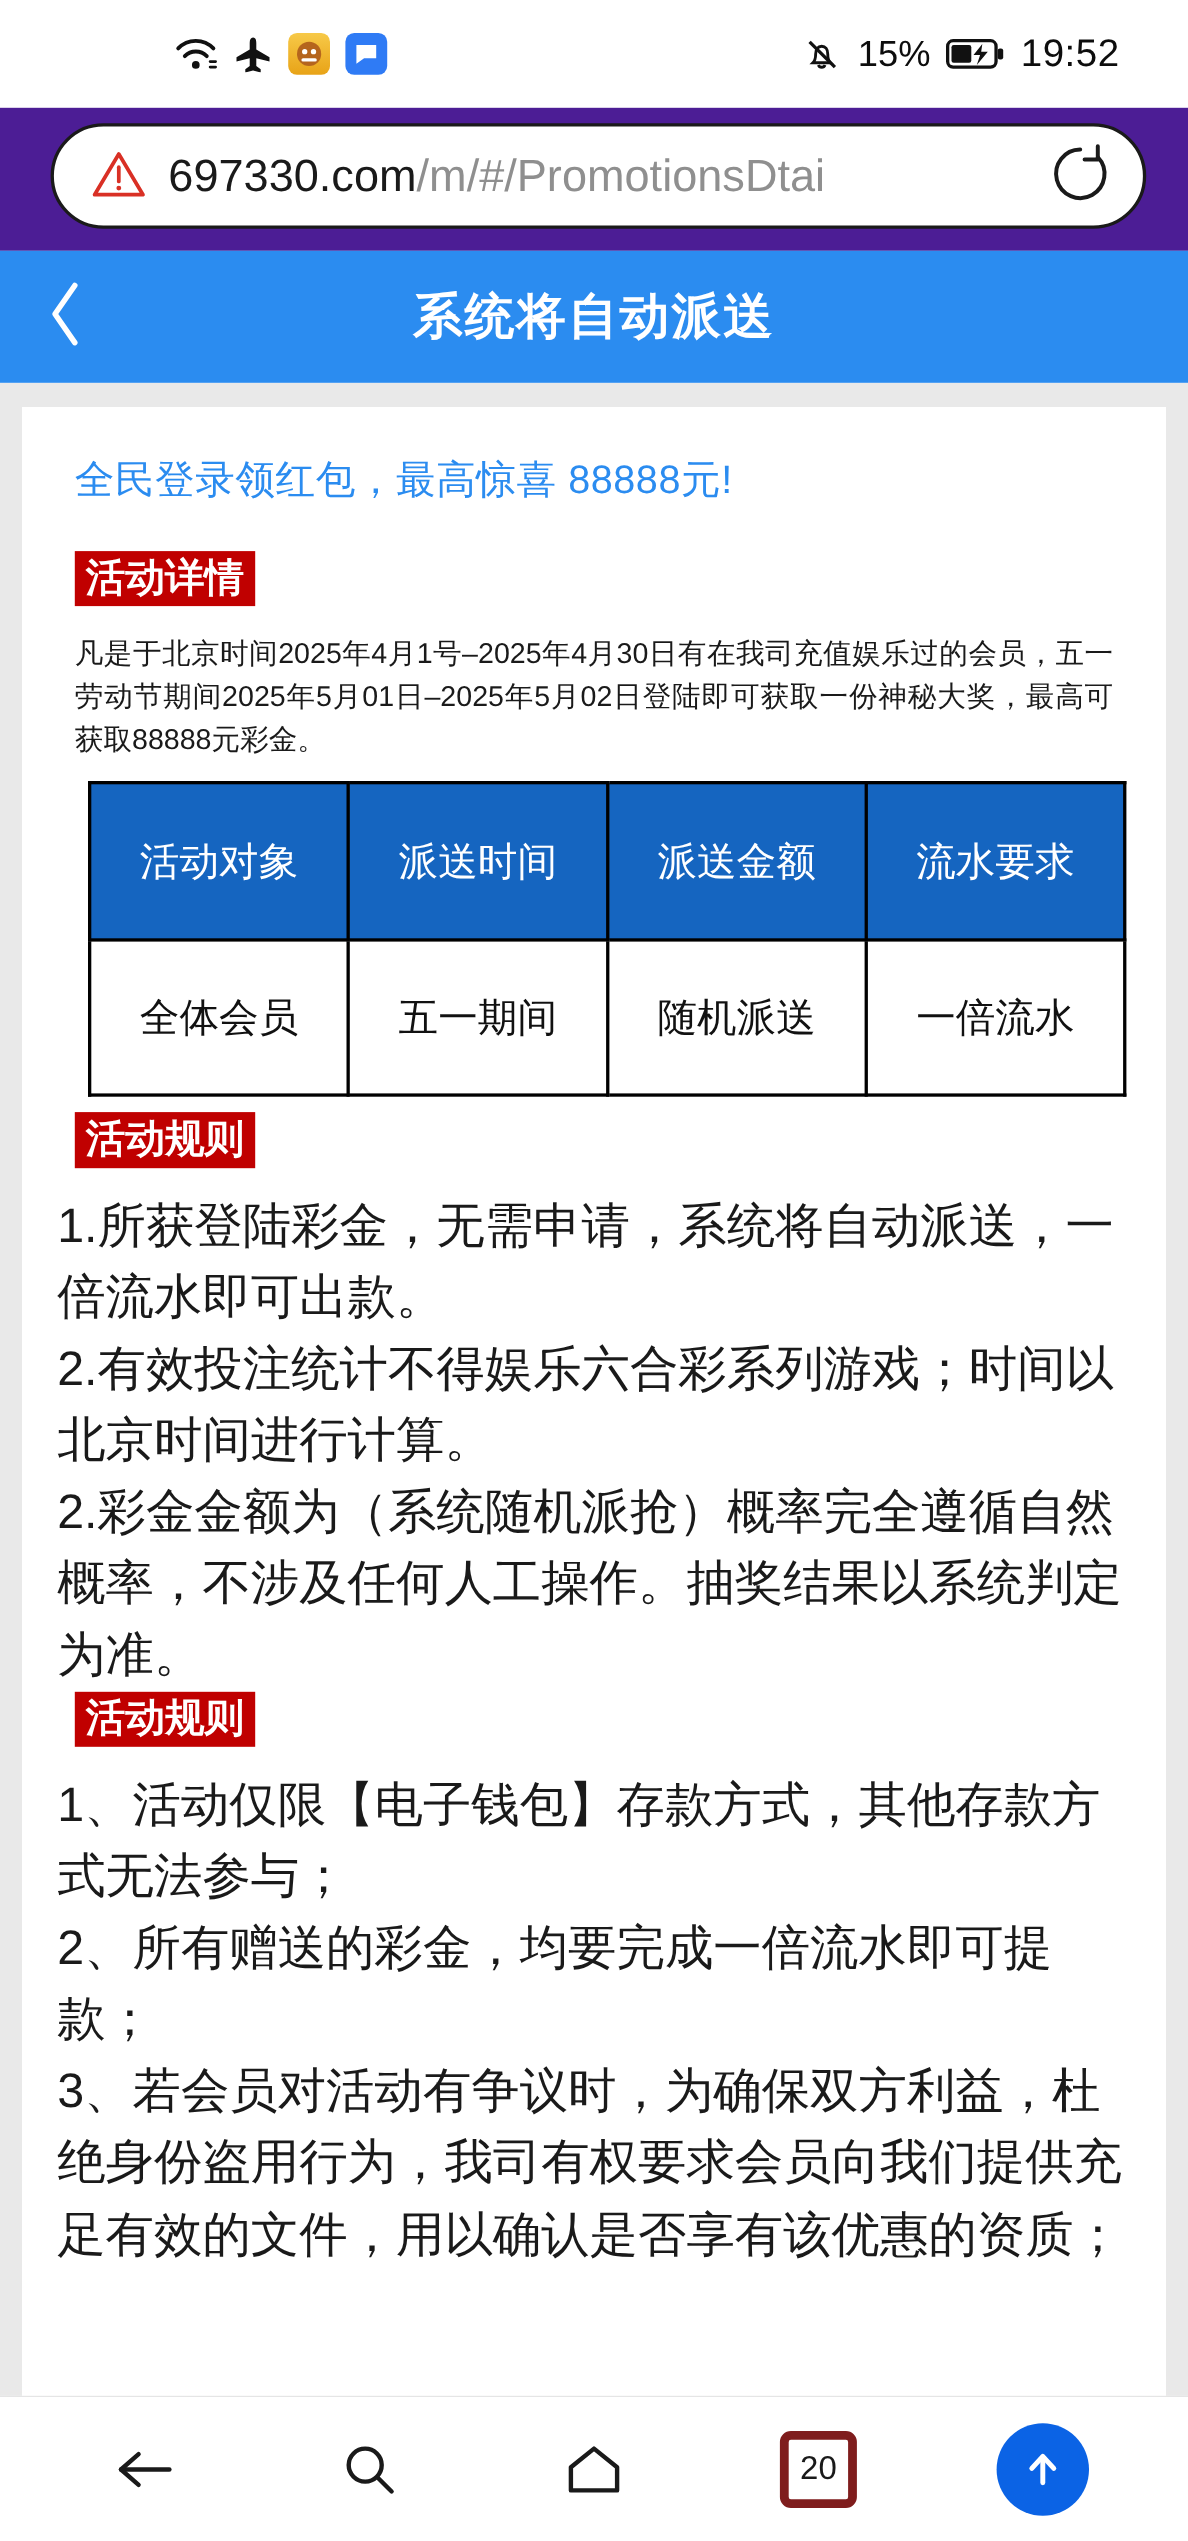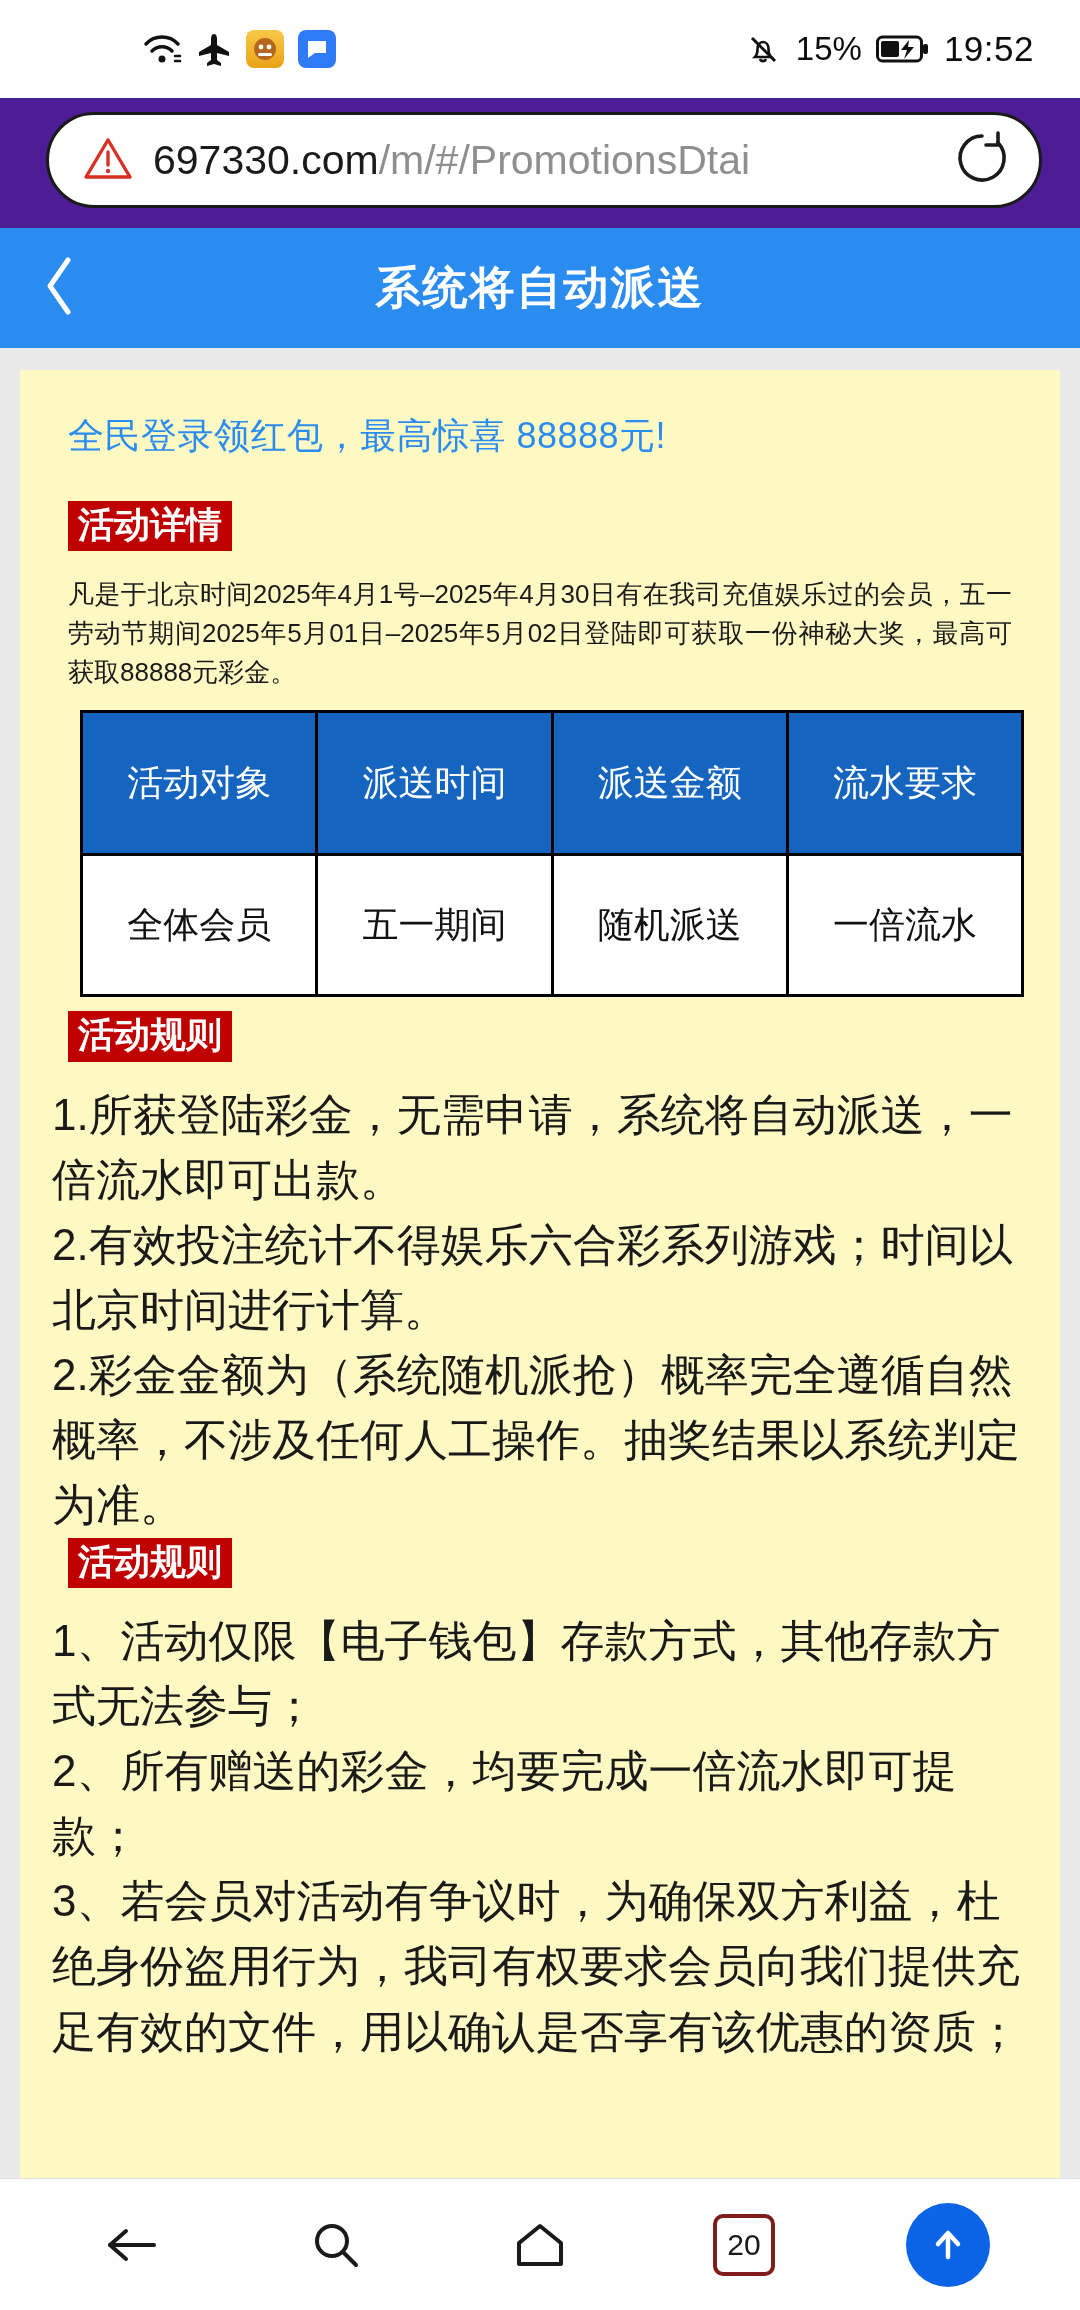--- a/index.html
+++ b/index.html
@@ -13,21 +13,21 @@
     font-family: "Liberation Sans", sans-serif;
     overflow: hidden;
     position: relative;
   }
 
   
   .status-bar {
     height: 98px;
     display: flex;
     align-items: center;
-    padding: 0 46px;
+    padding: 0 62px;
     box-sizing: border-box;
     background: #ffffff;
     text-align: center;
   }
   .status-left {
     display: flex;
     align-items: center;
     gap: 14px;
     flex: 0 0 auto;
     margin-left: 96px;
@@ -119,21 +119,21 @@
 
   
   .content-outer {
     background: #e9e9e9;
     padding: 22px 20px 0 20px;
     box-sizing: border-box;
     height: 1862px;
     overflow: hidden;
   }
   .content {
-    background: #fef9c3;
+    background: #ffffff;
     padding: 34px 22px 10px 22px;
     box-sizing: border-box;
     height: 100%;
     overflow: hidden;
   }
   .promo-line {
     color: #2b8cf0;
     font-size: 36px;
     margin: 8px 0 40px 26px;
     letter-spacing: 0.5px;
@@ -204,21 +204,21 @@
     box-sizing: border-box;
   }
   .nav-btn {
     display: inline-flex;
     align-items: center;
     justify-content: center;
     width: 120px; height: 100px;
   }
   .tab-count {
     width: 54px; height: 54px;
-    border: 4px solid #7f1d1d;
+    border: 8px solid #7f1d1d;
     border-radius: 10px;
     display: inline-flex;
     align-items: center;
     justify-content: center;
     font-size: 30px;
     color: #1a1a1a;
     font-weight: 500;
   }
   .up-circle {
     width: 84px; height: 84px;

